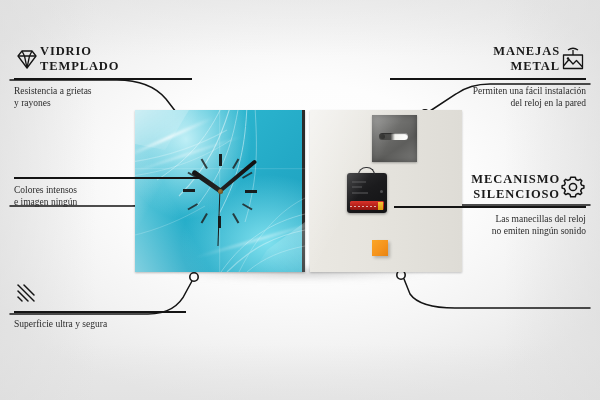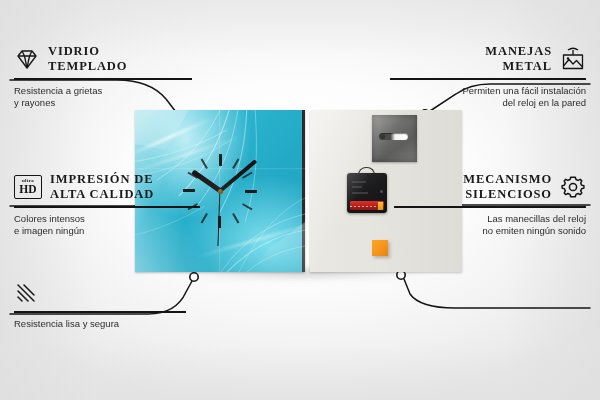--- a/index.html
+++ b/index.html
@@ -154,34 +154,34 @@
     position:absolute; left:62px; top:130px; width:16px; height:16px;
     background:linear-gradient(135deg,#fba627 0%,#f5941d 55%,#e88412 100%);
     box-shadow:2px 2px 3px rgba(0,0,0,.22);
   }
 
   
   .feature { position:absolute; }
   .f-left  { text-align:left;  }
   .f-right { text-align:right; }
 
-  .f-head { display:flex; align-items:center; gap:8px; }
+  .f-head { display:flex; align-items:center; gap:0; }
   .f-right .f-head { justify-content:flex-end; }
 
   .f-title {
     font-family:"Liberation Serif", serif;
     font-size:12.5px; font-weight:700; letter-spacing:.9px;
     color:#1a1a1a; line-height:14.5px; text-transform:uppercase;
     white-space:pre-line;
   }
   .f-rule {
     height:1.6px; background:#141414; margin:5px 0 5px 0;
   }
   .f-desc {
-    font-family:Liberation Sans, sans-serif;
+    font-family:Liberation Serif, serif;
     font-size:9.5px; color:#2b2b2b; line-height:12px;
     white-space:pre-line;
   }
 
   .icon { width:26px; height:26px; flex:0 0 26px; color:#141414; }
   .icon svg { display:block; width:26px; height:26px; }
 
   .hdicon {
     width:28px; height:24px; flex:0 0 28px;
     border:1.6px solid #141414; border-radius:2px;
@@ -333,46 +333,38 @@
       </span>
       <span class="f-title">VIDRIO
 TEMPLADO</span>
     </div>
     <div class="f-rule"></div>
     <div class="f-desc">Resistencia a grietas
 y rayones</div>
   </div>
 
   <div class="feature f-left" style="left:14px; top:172px; width:186px;">
-    <div class="f-head">
-      <span class="hdicon">
-        <span class="u">ultra</span>
-        <span class="h">HD</span>
-      </span>
-      <span class="f-title">IMPRESIÓN DE
-ALTA CALIDAD</span>
-    </div>
     <div class="f-rule"></div>
     <div class="f-desc">Colores intensos
 e imagen ningún</div>
   </div>
 
   <div class="feature f-left" style="left:14px; top:280px; width:172px;">
     <div class="f-head">
       <span class="icon">
         <svg viewBox="0 0 26 26" fill="none" stroke="#141414" stroke-width="1.5" stroke-linecap="round">
           <path d="M4,5 L20,21"></path>
           <path d="M4,11 L14,21"></path>
           <path d="M4,17 L8,21"></path>
           <path d="M10,5 L20,15"></path>
         </svg>
       </span>
     </div>
     <div class="f-rule"></div>
-    <div class="f-desc">Resistencia lisa y segura</div>
+    <div class="f-desc">Superficie ultra y segura</div>
   </div>
 
   <div class="feature f-right" style="right:14px; top:172px; width:192px;">
     <div class="f-head">
       <span class="f-title">MECANISMO
 SILENCIOSO</span>
       <span class="icon">
         <svg viewBox="0 0 26 26" fill="none" stroke="#141414" stroke-width="1.5" stroke-linejoin="round">
           <path d="M13,3.2 l2.3,0 0.7,2.3 2.1,0.9 2.1,-1.1 1.6,1.6 -1.1,2.1 0.9,2.1 2.3,0.7 0,2.3 -2.3,0.7 -0.9,2.1 1.1,2.1 -1.6,1.6 -2.1,-1.1 -2.1,0.9 -0.7,2.3 -2.3,0 -2.3,0 -0.7,-2.3 -2.1,-0.9 -2.1,1.1 -1.6,-1.6 1.1,-2.1 -0.9,-2.1 -2.3,-0.7 0,-2.3 2.3,-0.7 0.9,-2.1 -1.1,-2.1 1.6,-1.6 2.1,1.1 2.1,-0.9 0.7,-2.3 z"></path>
           <circle cx="13" cy="13" r="3.6"></circle>

